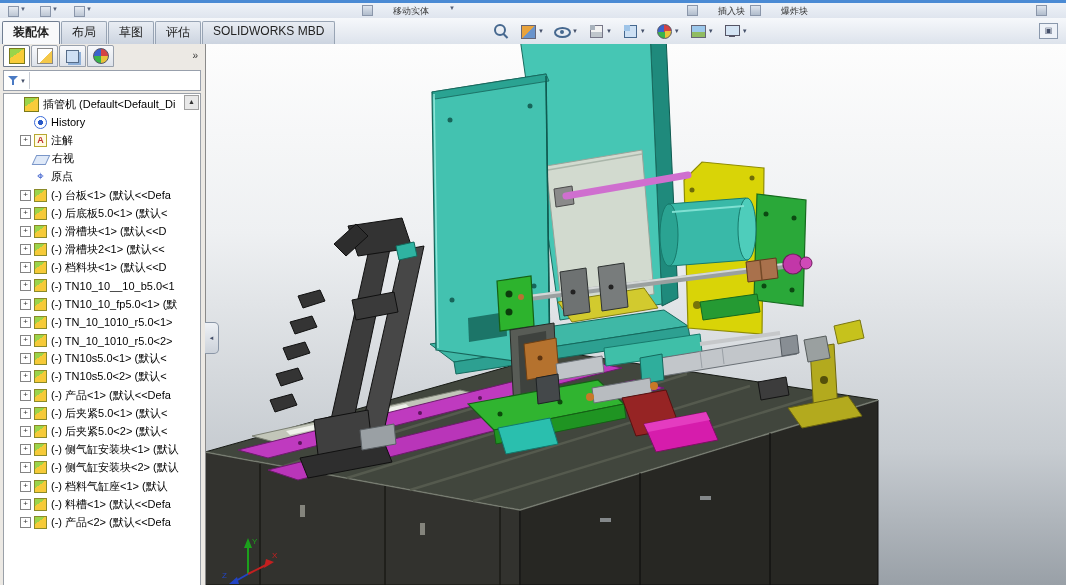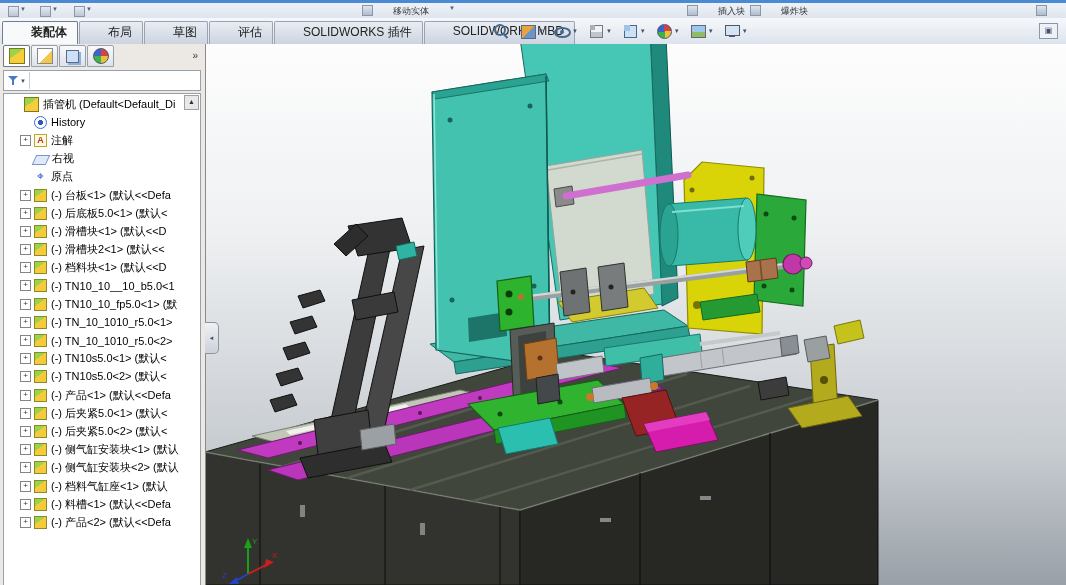--- a/index.html
+++ b/index.html
@@ -12,21 +12,21 @@
   .ttcaret{position:absolute;top:3px;font-size:6px;color:#56627a;}
   .ttsq{position:absolute;top:3px;width:9px;height:9px;background:linear-gradient(#e6ebf2,#bcc6d4);border:1px solid #8a96aa;}
   .ttitem{position:absolute;top:2px;height:11px;display:flex;align-items:flex-start;gap:20px;font-size:9px;color:#333;white-space:nowrap;}
   .ttico{width:9px;height:9px;background:linear-gradient(#dfe5ee,#b0bccc);border:1px solid #8a96aa;flex:none;}
   .tt0{left:362px}.tt1{left:687px}.tt2{left:750px}.tt3{left:1036px}
 
   
   .cmdrow{position:absolute;left:0;top:18px;right:0;height:26px;
     background:linear-gradient(#f6f8fb,#dde3ec);border-bottom:1px solid #98a4b6;}
   .tabs{position:absolute;left:2px;bottom:0;display:flex;align-items:flex-end;}
-  .tab{height:20px;padding:2px 10px 0 28px;font-size:12px;color:#222;margin-right:1px;
+  .tab{height:20px;padding:2px 10px 0 10px;font-size:12px;color:#222;margin-right:1px;
     border:1px solid #98a4b4;border-bottom:none;border-radius:2px 2px 0 0;
     background:linear-gradient(#e9edf3,#ccd4e0);white-space:nowrap;cursor:default;}
   .tab.active{background:#f8f9fb;border-color:#707e92;font-weight:bold;}
   .tools{position:absolute;left:492px;top:2px;height:22px;display:flex;align-items:center;gap:9px;}
   .toolbtn{display:flex;align-items:center;gap:1px;}
   .caret{font-size:6px;color:#45506a;}
   .tbi{width:18px;height:18px;position:relative;display:inline-block;}
   .tb-zoom-fit:before{content:"";position:absolute;left:2px;top:2px;width:8px;height:8px;border:2px solid #46688f;border-radius:50%;}
   .tb-zoom-fit:after{content:"";position:absolute;left:12px;top:11px;width:6px;height:2px;background:#46688f;transform:rotate(45deg);transform-origin:0 0;}
   .tb-section-view:before{content:"";position:absolute;left:2px;top:3px;width:13px;height:12px;border:1px solid #667;
@@ -133,23 +133,20 @@
         <div class="tab">
     <span>布局</span>
   </div>
         <div class="tab">
     <span>草图</span>
   </div>
         <div class="tab">
     <span>评估</span>
   </div>
         <div class="tab">
-    <span>SOLIDWORKS 插件</span>
-  </div>
-        <div class="tab">
     <span>SOLIDWORKS MBD</span>
   </div>
       </div>
     <div class="tools">
         <span class="toolbtn">
     <span class="tbi tb-zoom-fit"></span>
 
   </span>
         <span class="toolbtn">
     <span class="tbi tb-section-view"></span>

